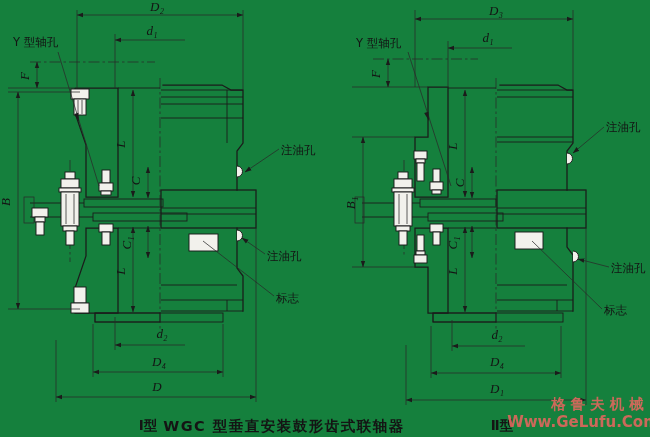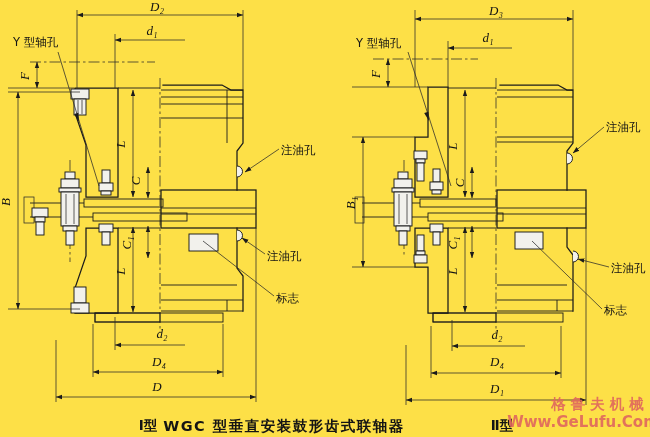--- a/index.html
+++ b/index.html
@@ -1,16 +1,16 @@
 <!DOCTYPE html>
 <html><head>
 <meta charset="utf-8">
 <style>
   html,body{margin:0;padding:0;background:#ddd;}
-  #stage{position:relative;width:650px;height:437px;background:#fde047;overflow:hidden;
+  #stage{position:relative;width:650px;height:437px;background:#15803d;overflow:hidden;
          font-family:"Liberation Sans",sans-serif;}
   svg{position:absolute;left:0;top:0;}
   .ol{stroke:#1b1b1b;stroke-width:1.25;fill:none;stroke-linecap:square;}
   .ol2{stroke:#1b1b1b;stroke-width:0.9;fill:none;}
   .tl{stroke:#2a2a2a;stroke-width:0.75;fill:none;}
   .cl{stroke:#2a2a2a;stroke-width:0.75;fill:none;stroke-dasharray:11 3 2.5 3;}
   .wf{fill:#f2f1ec;stroke:#1b1b1b;stroke-width:0.95;}
   .dimtxt{font:italic 13px "Liberation Serif",serif;fill:#141414;}
   .cjk{font:11.5px "DejaVu Sans",sans-serif;fill:#141414;}
   .cap1{font:bold 13.5px "DejaVu Sans",sans-serif;fill:#141414;}

